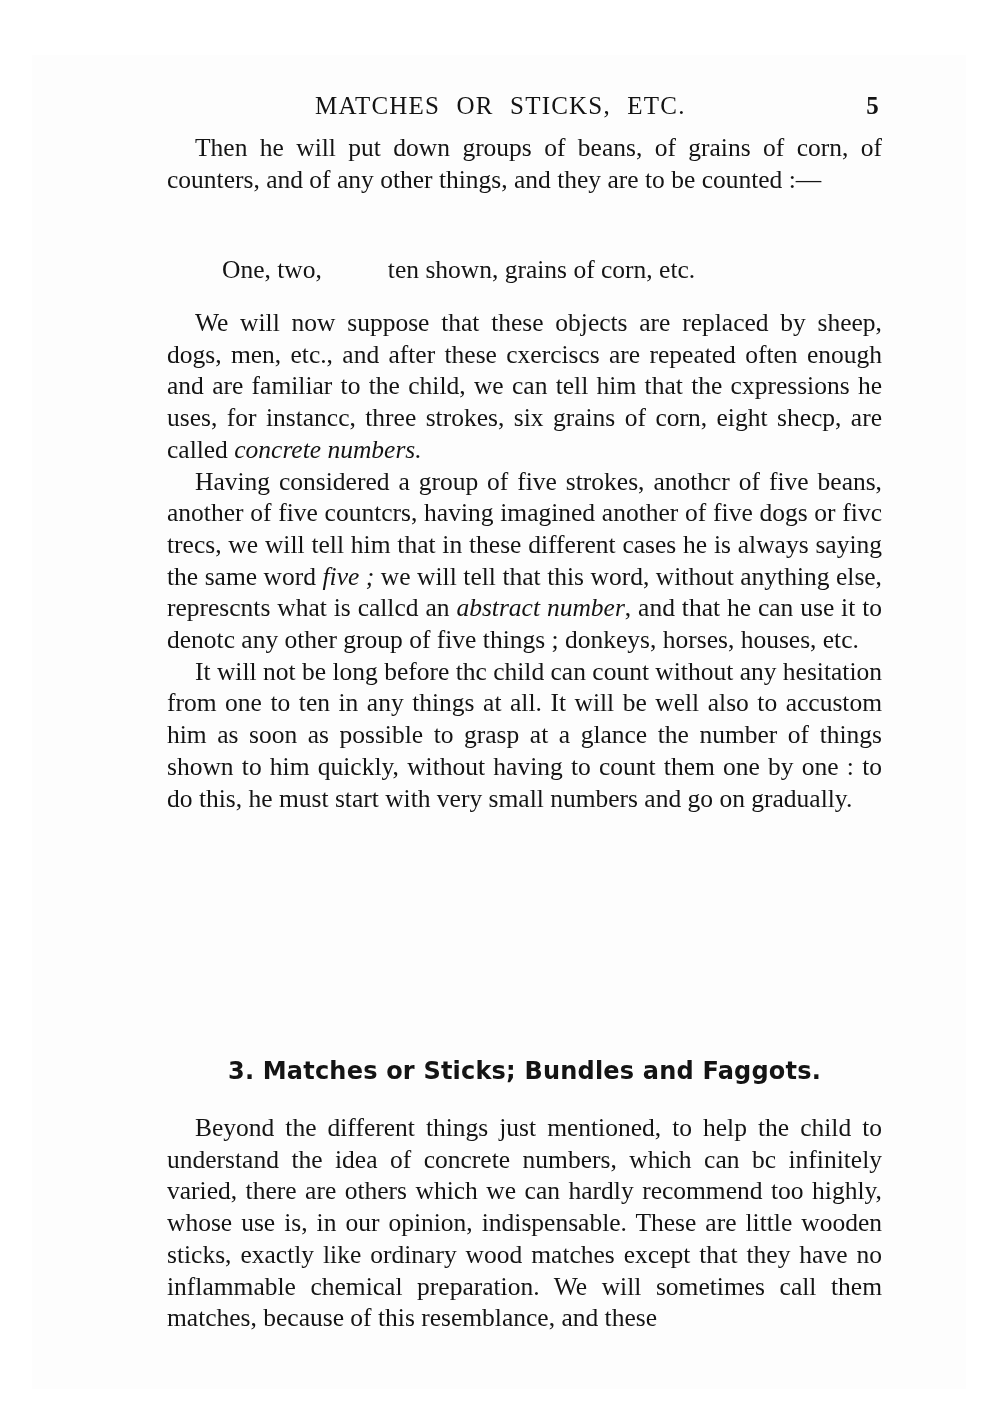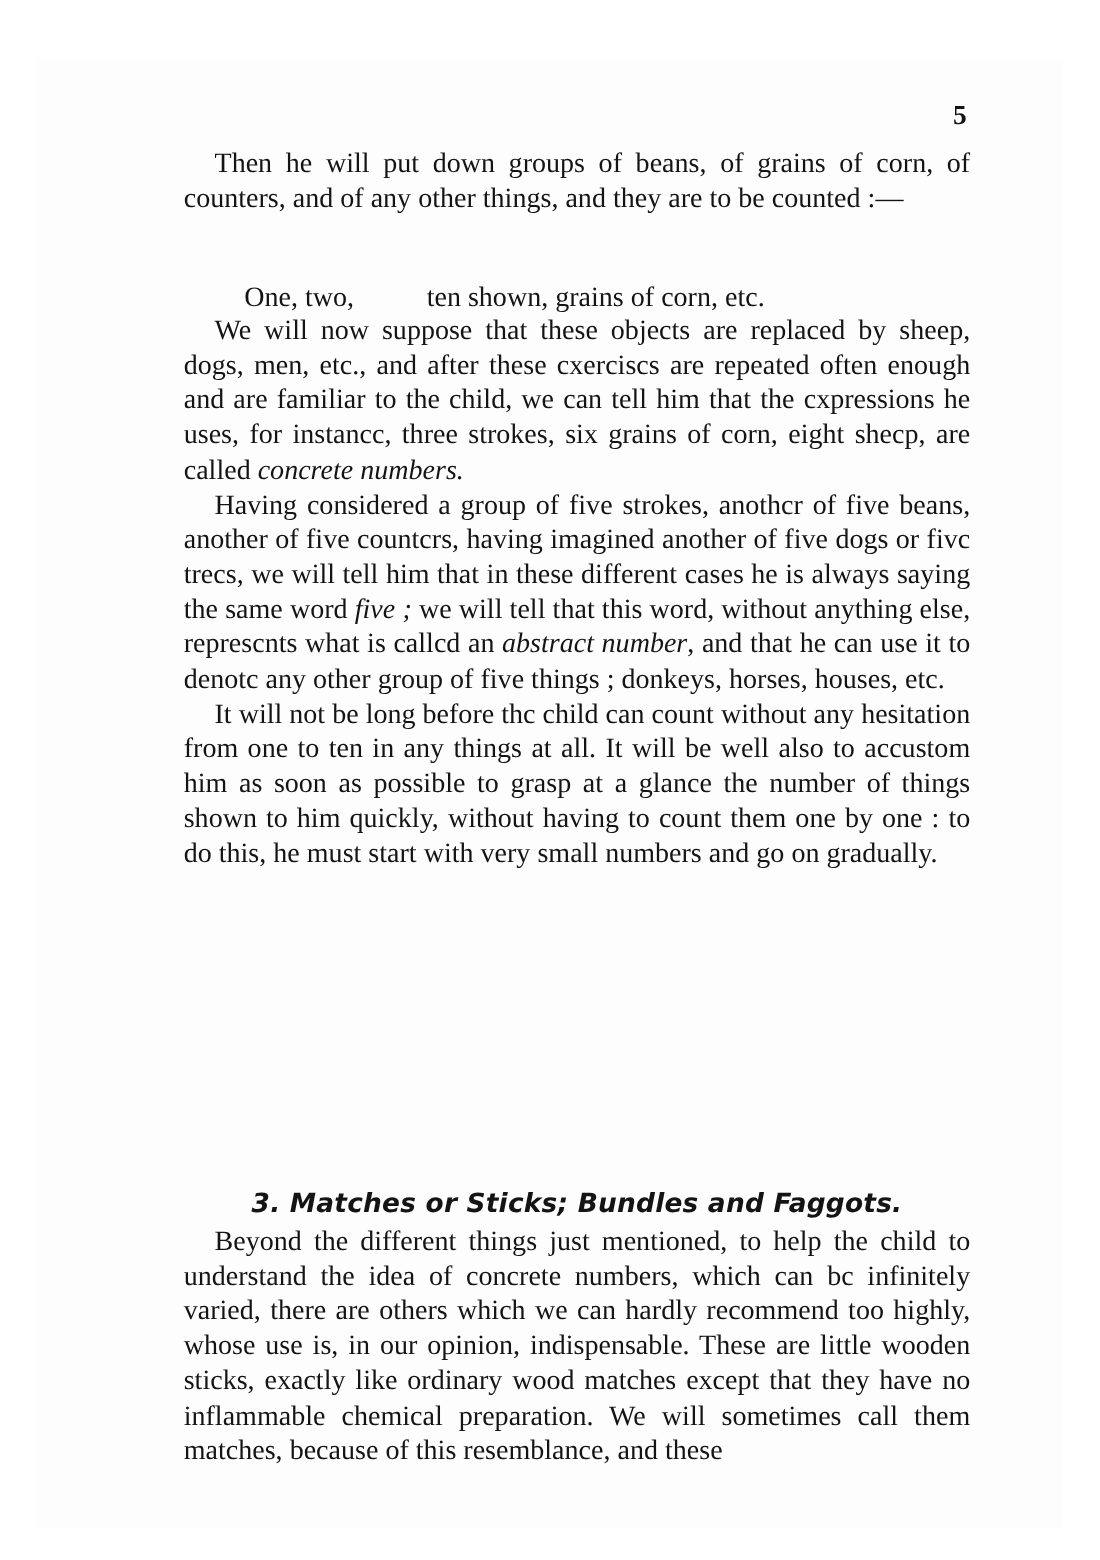--- a/index.html
+++ b/index.html
@@ -70,46 +70,46 @@
       white-space: pre;
     }
     .centered-line .gap {
       display: inline-block;
       width: 66px;
     }
     .section-heading {
       position: absolute;
       left: 167px;
       width: 715px;
-      top: 1076px;
+      top: 1053px;
       text-align: center;
       font-family: "DejaVu Sans", "Liberation Sans", sans-serif;
       font-weight: bold;
       font-size: 24px;
       line-height: 36px;
       letter-spacing: 0.2px;
-      font-style: italic;
     }
   </style>
 </head>
 <body>
 
 <div class="sheet"></div>
 
 <div class="running-head">
+  <span class="title">MATCHES OR STICKS, ETC.</span>
   <span class="folio">5</span>
 </div>
 
 <div class="text-block" style="top:132px;">
   <p>Then he will put down groups of beans, of grains of corn, of counters, and of any other things, and they are to be counted :—</p>
 </div>
 
 <div class="centered-line"><span>One, two,</span><span class="gap"></span><span>ten shown, grains of corn, etc.</span></div>
 
-<div class="text-block" style="top:284px;">
+<div class="text-block" style="top:307px;">
   <p><span>We will now suppose that these objects are replaced by sheep, dogs, men, etc., and after these cxerciscs are repeated often enough and are familiar to the child, we can tell him that the cxpressions he uses, for instancc, three strokes, six grains of corn, eight shecp, are called </span><em>concrete numbers.</em><span></span></p>
   <p><span>Having considered a group of five strokes, anothcr of five beans, another of five countcrs, having imagined another of five dogs or fivc trecs, we will tell him that in these different cases he is always saying the same word </span><em>five ;</em><span> we will tell that this word, without anything else, represcnts what is callcd an </span><em>abstract number</em><span>, and that he can use it to denotc any other group of five things ; donkeys, horses, houses, etc.</span></p>
   <p>It will not be long before thc child can count without any hesitation from one to ten in any things at all.  It will be well also to accustom him as soon as possible to grasp at a glance the number of things shown to him quickly, without having to count them one by one :  to do this, he must start with very small numbers and go on gradually.</p>
 </div>
 
 <div class="section-heading">3. Matches or Sticks; Bundles and Faggots.</div>
 
 <div class="text-block" style="top:1112px;">
   <p>Beyond the different things just mentioned, to help the child to understand the idea of concrete numbers, which can bc infinitely varied, there are others which we can hardly recommend too highly, whose use is, in our opinion, indispensable.  These are little wooden sticks, exactly like ordinary wood matches except that they have no inflammable chemical preparation.  We will sometimes call them matches, because of this resemblance, and these</p>
 </div>

